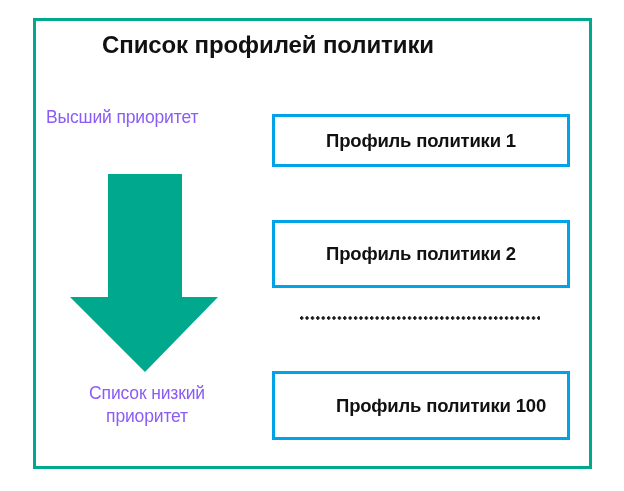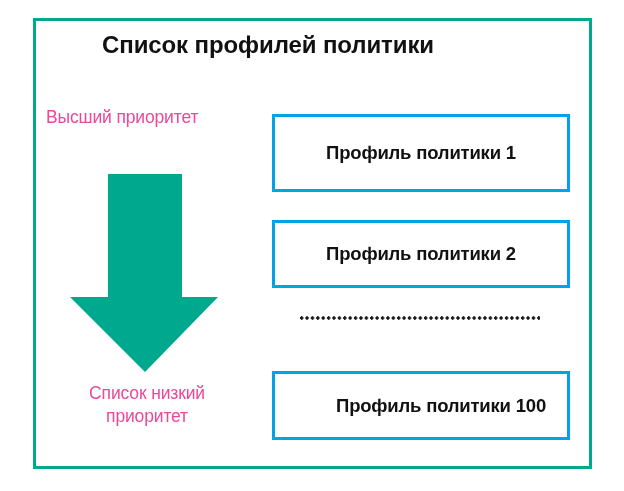--- a/index.html
+++ b/index.html
@@ -41,21 +41,21 @@
     font-size: 24px;
     font-weight: bold;
     color: #111111;
     letter-spacing: -0.1px;
     white-space: nowrap;
   }
 
   
   .priority-label {
     position: absolute;
-    color: #ec4899;
+    color: #8b5cf6;
     font-size: 17.5px;
     font-weight: normal;
     letter-spacing: -0.15px;
   }
   #label-highest {
     left: 46px;
     top: 107px;
     width: 220px;
     text-align: left;
     white-space: nowrap;
@@ -89,21 +89,21 @@
     align-items: center;
     justify-content: center;
   }
   .profile-box-label {
     font-size: 18.5px;
     font-weight: bold;
     color: #111111;
     letter-spacing: -0.2px;
     white-space: nowrap;
   }
-  #profile-box-0 { top: 114px;  height: 78px; }
+  #profile-box-0 { top: 114px;  height: 53px; }
   #profile-box-1 { top: 212px;  height: 68px; margin-top: 8px; }
   #profile-box-2 { top: 371px;  height: 69px; padding-left: 40px; }
 
   
   #ellipsis-separator {
     position: absolute;
     left: 300px;
     top: 311px;
     width: 240px;
     height: 14px;

